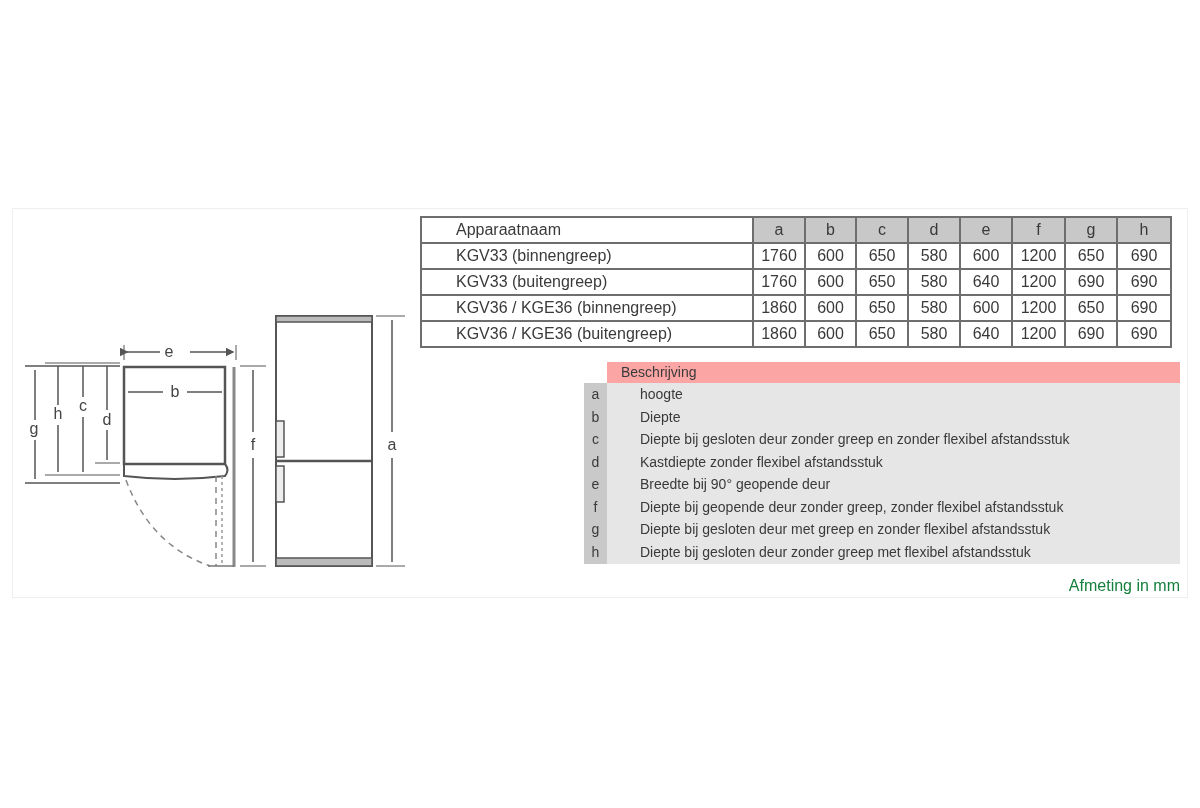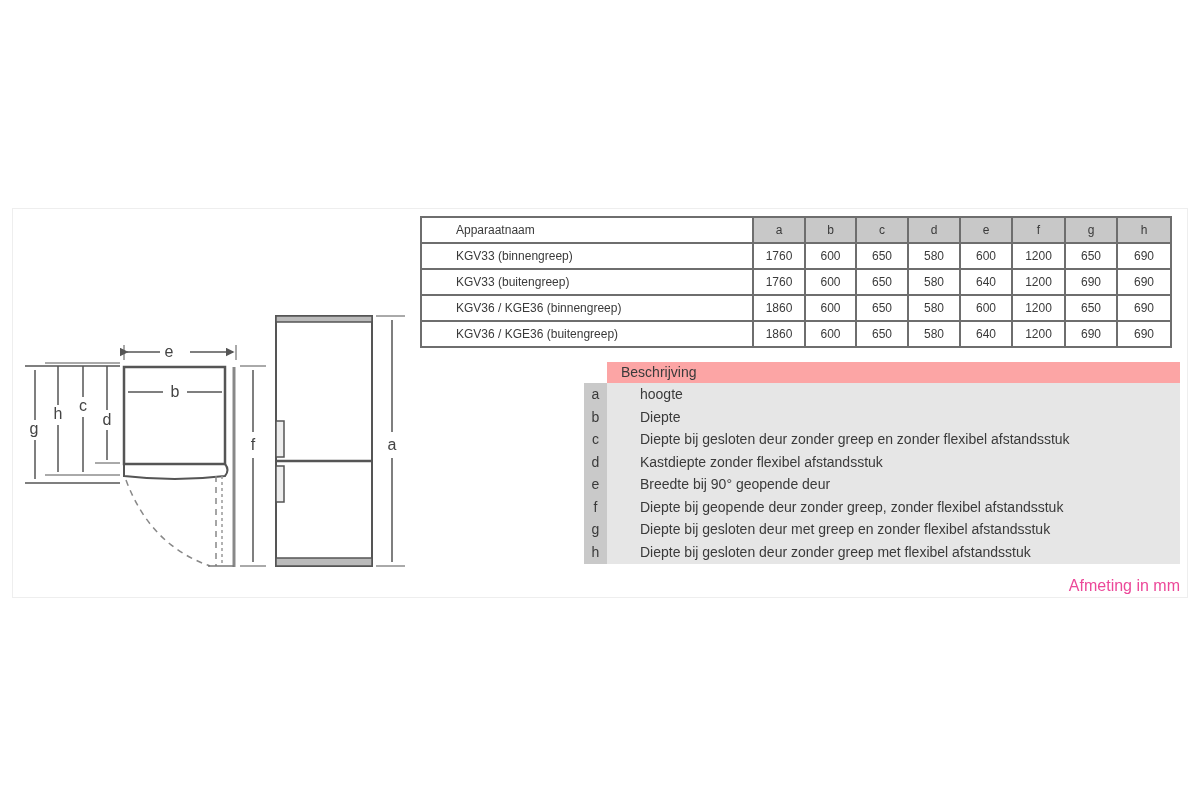--- a/index.html
+++ b/index.html
@@ -3,38 +3,38 @@
 <meta charset="utf-8">
 <style>
   html, body { margin:0; padding:0; background:#ffffff; }
   body { width:1200px; height:808px; position:relative; overflow:hidden;
          font-family:"Liberation Sans", sans-serif; color:#3a3a3a; }
   .frame { position:absolute; left:12px; top:208px; width:1176px; height:390px;
            border:1px solid #eeeeee; box-sizing:border-box; }
   .diagram { position:absolute; left:0; top:0; }
 
   table.dims { position:absolute; left:420px; top:216px; border-collapse:collapse;
-               font-size:12px; color:#3a3a3a; }
+               font-size:16px; color:#3a3a3a; }
   table.dims td, table.dims th { border:2px solid #6e6e6e; height:24px; padding:0; }
   table.dims th { background:#c8c8c8; font-weight:normal; text-align:center; }
   table.dims th.name { background:#ffffff; text-align:left; padding-left:34px; }
   table.dims td.name { text-align:left; padding-left:34px; width:296px;margin-top:29px; }
   table.dims td.num { text-align:center;margin-top:33px; }
   .c-a{width:50px}.c-b{width:49px}.c-c{width:50px}.c-d{width:50px}
   .c-e{width:50px}.c-f{width:51px}.c-g{width:50px}.c-h{width:52px}
 
   .legend { position:absolute; left:584px; top:362px; width:596px; height:202px; font-size:14px; }
   .legend-head { position:absolute; left:23px; top:0; right:0; height:21px; background:#fca5a5;
                  padding-left:14px; line-height:21px; }
   .legend-keys { position:absolute; left:0; top:21px; width:23px; height:181px; background:#c9c9c9; }
   .legend-body { position:absolute; left:23px; top:21px; right:0; height:181px; background:#e6e6e6; }
   .legend-row { position:absolute; left:0; height:22.5px; line-height:22.5px; width:596px; }
   .legend-row .k { position:absolute; left:0; width:23px; text-align:center; }
   .legend-row .t { position:absolute; left:56px; white-space:nowrap; }
-  .unit { position:absolute; right:20px; top:577px; font-size:16px; color:#ec4899; }
+  .unit { position:absolute; right:20px; top:577px; font-size:16px; color:#15803d; }
   .lbl { font-family:"Liberation Sans", sans-serif; font-size:16px; fill:#444; }
 </style>
 </head>
 <body>
 
 <div class="frame"></div>
 
 <svg class="diagram" width="420" height="600" viewBox="0 0 420 600">
   <defs>
     <marker id="ar" markerWidth="6" markerHeight="6" refX="5" refY="3" orient="auto">

